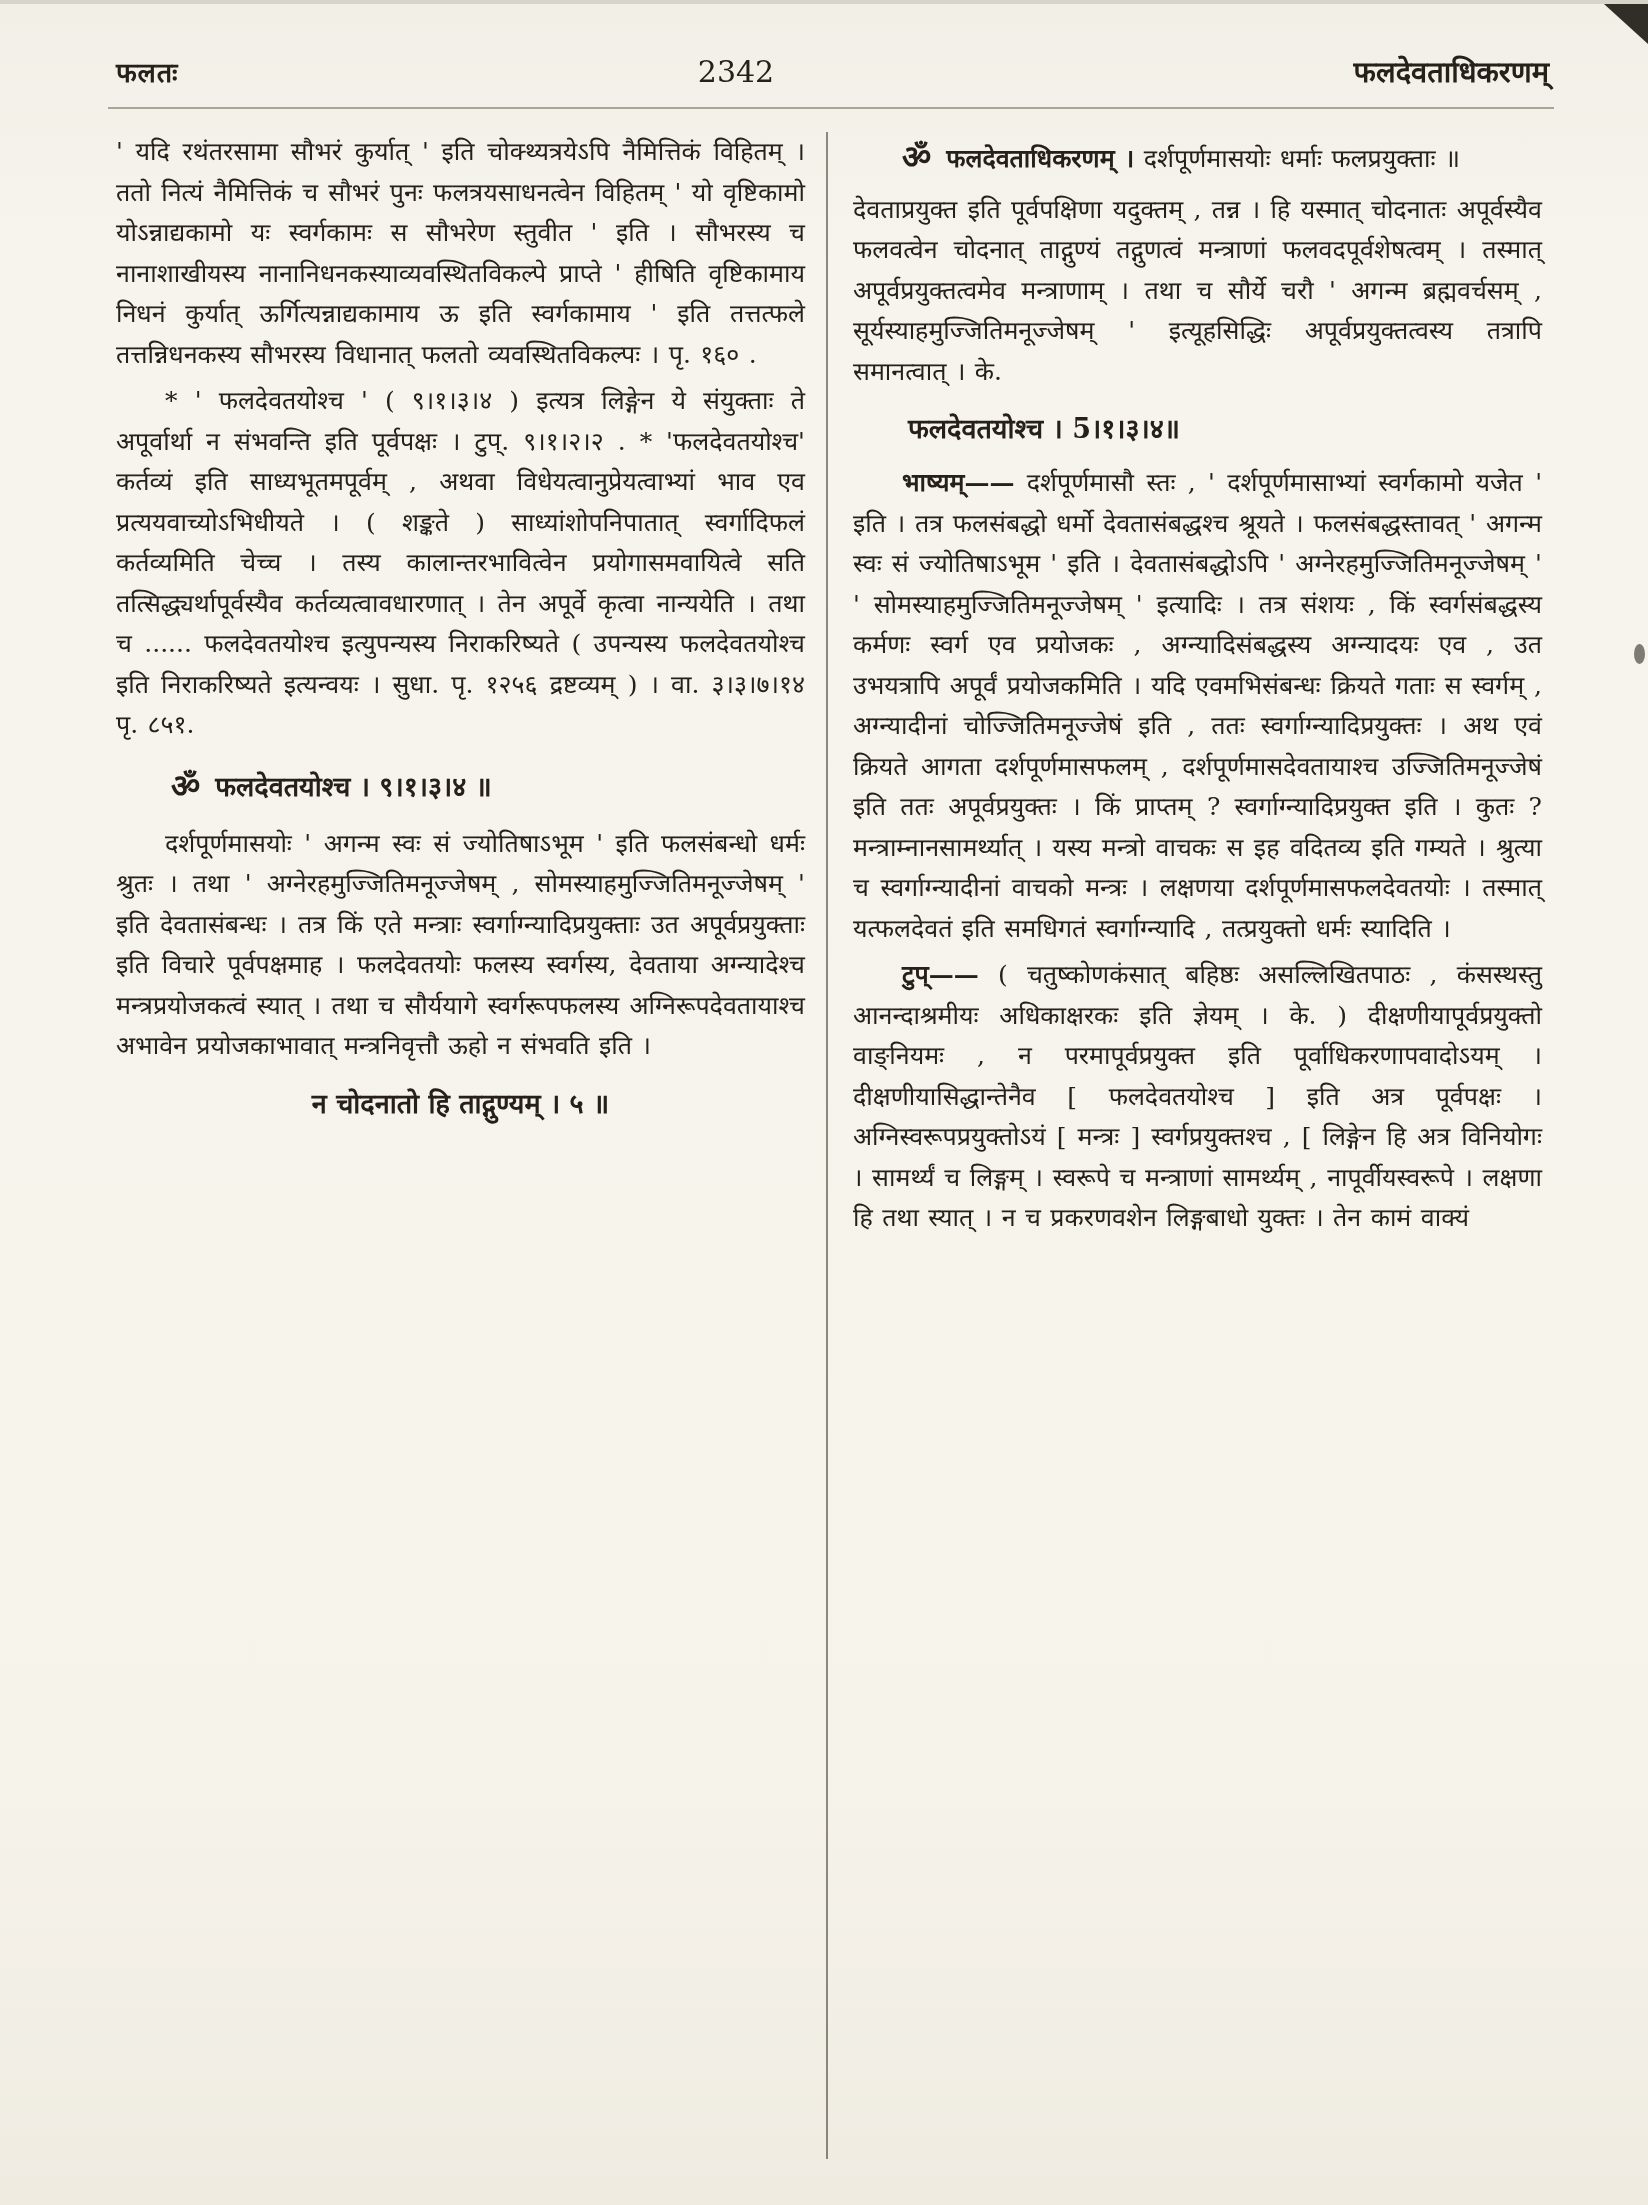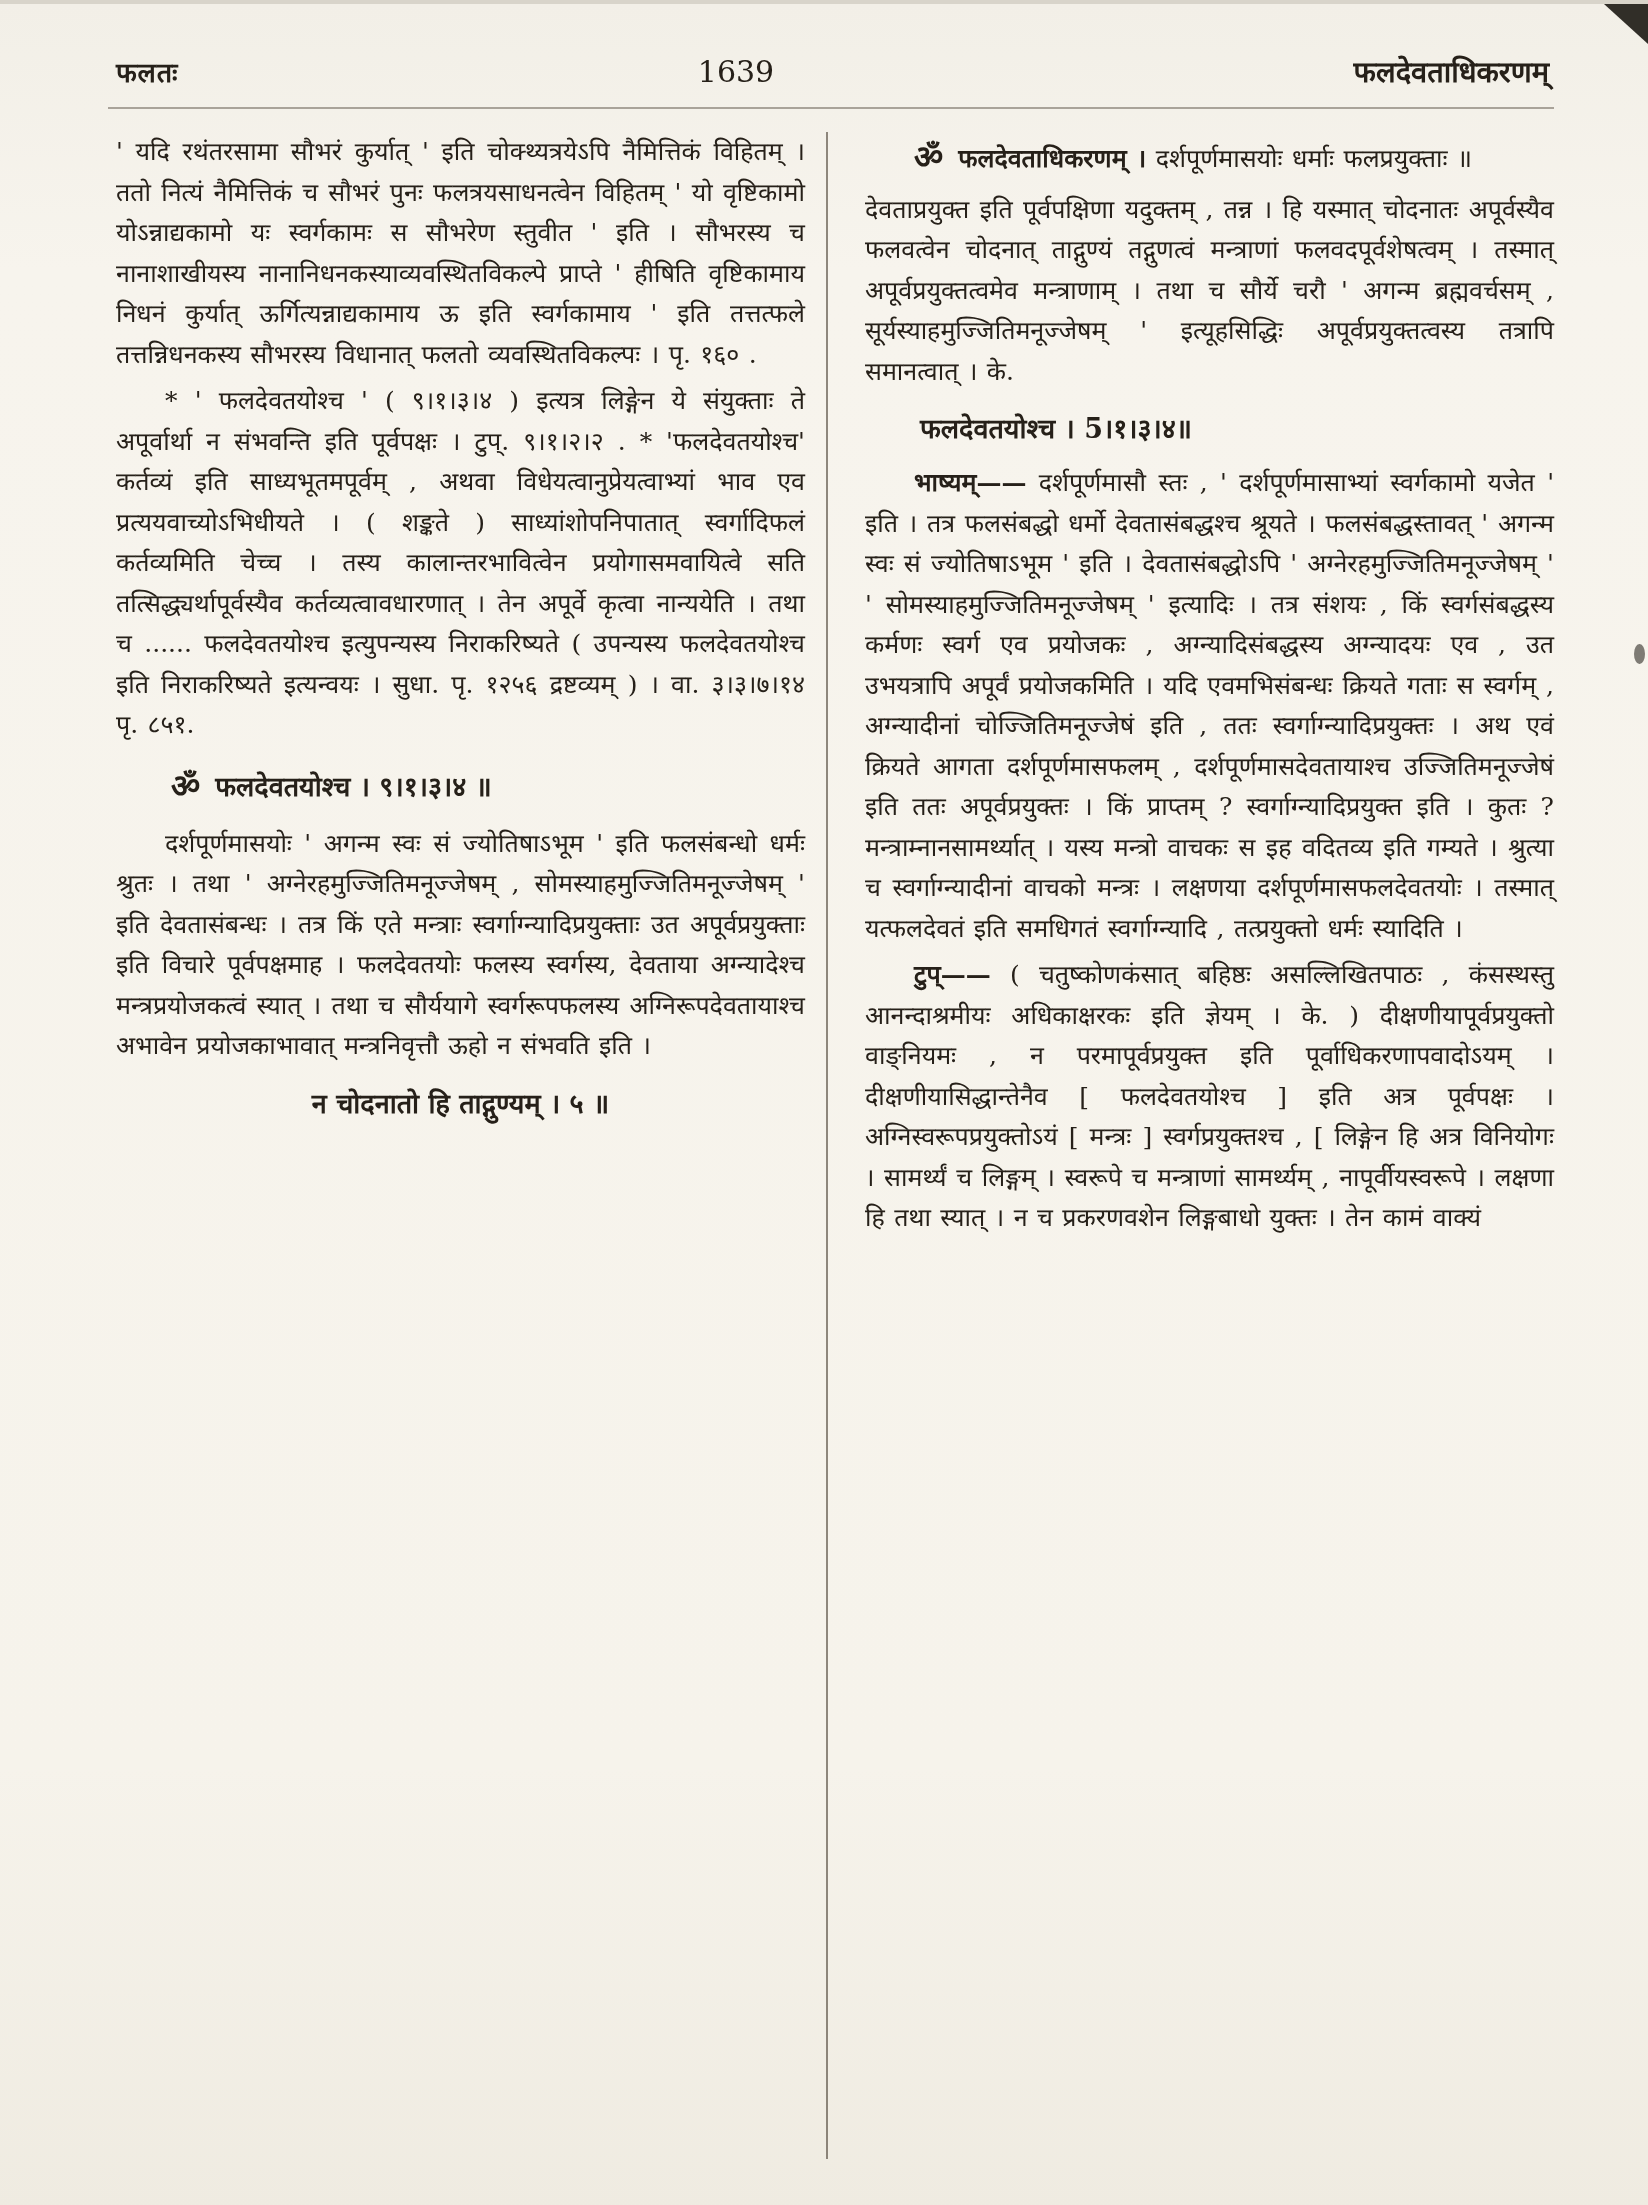--- a/index.html
+++ b/index.html
@@ -49,22 +49,21 @@
     background: #564d41;
     opacity: .65;
   }
   
   .bodywrap {
     position: absolute;
     top: 128px;
     left: 116px;
     width: 1438px;
     display: flex;
-    gap: 28px;
-    justify-content: space-between;
+    gap: 48px;
   }
   .col { width: 689px; }
   .para {
     margin: 0 0 6px 0;
     text-align: justify;
     font-size: 25px;
     line-height: 1.62;
     word-spacing: 1.5px;
   }
   .indent { text-indent: 49px; }
@@ -104,21 +103,21 @@
     opacity: .55;
   }
 </style>
 </head>
 <body>
 
 <div class="page">
 
   <header class="runhead">
     <span class="rh-left">फलतः</span>
-    <span class="rh-center">1639</span>
+    <span class="rh-center">2342</span>
     <span class="rh-right">फलदेवताधिकरणम्</span>
   </header>
 
   <div class="head-rule"></div>
   <div class="divider"></div>
 
   <main class="bodywrap">
 
     <section class="col">
       <p class="para">' यदि रथंतरसामा सौभरं कुर्यात् ' इति चोक्थ्यत्रयेऽपि नैमित्तिकं विहितम् । ततो नित्यं नैमित्तिकं च सौभरं पुनः फलत्रयसाधनत्वेन विहितम् ' यो वृष्टिकामो योऽन्नाद्यकामो यः स्वर्गकामः स सौभरेण स्तुवीत ' इति । सौभरस्य च नानाशाखीयस्य नानानिधनकस्याव्यवस्थितविकल्पे प्राप्ते ' हीषिति वृष्टिकामाय निधनं कुर्यात् ऊर्गित्यन्नाद्यकामाय ऊ इति स्वर्गकामाय ' इति तत्तत्फले तत्तन्निधनकस्य सौभरस्य विधानात् फलतो व्यवस्थितविकल्पः । पृ. १६० .</p>

